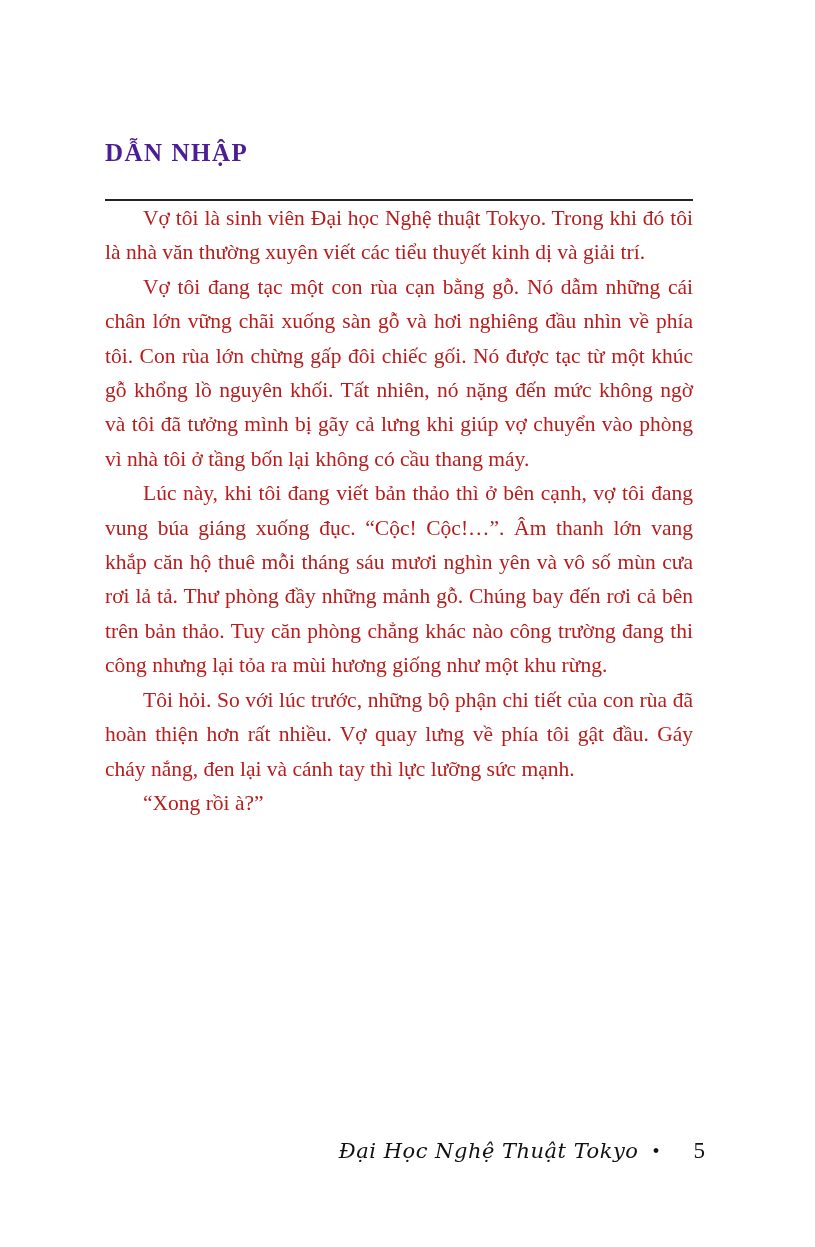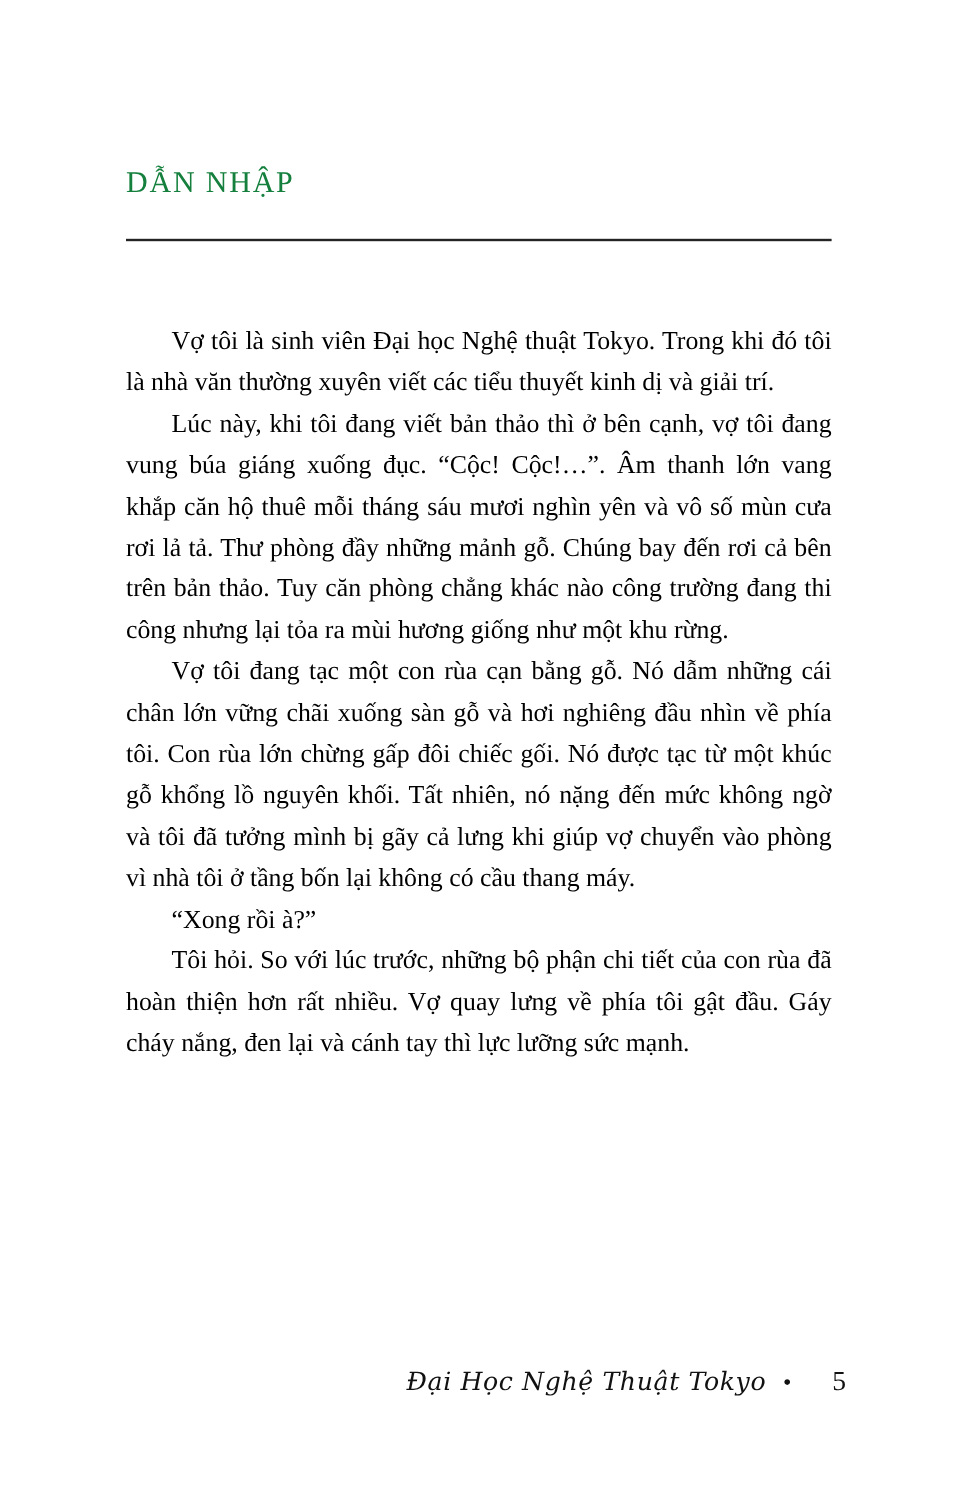--- a/index.html
+++ b/index.html
@@ -20,36 +20,35 @@
     position: absolute;
     left: 105px;
     top: 0;
     width: 588px;
   }
   .chapter-heading {
     margin-top: 140px;
     font-size: 25px;
     line-height: 1;
     letter-spacing: 1.5px;
-    font-weight: normal;
-    color: #15803d;
+    font-weight: bold;
+    color: #4c1d95;
   }
   .heading-rule {
     margin-top: 34px;
     height: 0;
     border: none;
     border-top: 2px solid #242424;
     width: 100%;
   }
   .body-text {
-    margin-top: 66px;
     font-size: 21.5px;
     line-height: 34.4px;
     text-align: justify;
-    color: #000000;
+    color: #b91c1c;
   }
   .body-text p {
     text-indent: 38px;
   }
   .footer {
     position: absolute;
     left: 105px;
     top: 1138px;
     width: 600px;
     text-align: right;
@@ -75,24 +74,24 @@
 </style>
 </head>
 <body>
 
 <div class="page">
   <div class="content">
     <h1 class="chapter-heading">DẪN NHẬP</h1>
     <hr class="heading-rule">
     <div class="body-text">
       <p>Vợ tôi là sinh viên Đại học Nghệ thuật Tokyo. Trong khi đó tôi là nhà văn thường xuyên viết các tiểu thuyết kinh dị và giải trí.</p>
+      <p>Vợ tôi đang tạc một con rùa cạn bằng gỗ. Nó dẫm những cái chân lớn vững chãi xuống sàn gỗ và hơi nghiêng đầu nhìn về phía tôi. Con rùa lớn chừng gấp đôi chiếc gối. Nó được tạc từ một khúc gỗ khổng lồ nguyên khối. Tất nhiên, nó nặng đến mức không ngờ và tôi đã tưởng mình bị gãy cả lưng khi giúp vợ chuyển vào phòng vì nhà tôi ở tầng bốn lại không có cầu thang máy.</p>
       <p>Lúc này, khi tôi đang viết bản thảo thì ở bên cạnh, vợ tôi đang vung búa giáng xuống đục. “Cộc! Cộc!…”. Âm thanh lớn vang khắp căn hộ thuê mỗi tháng sáu mươi nghìn yên và vô số mùn cưa rơi lả tả. Thư phòng đầy những mảnh gỗ. Chúng bay đến rơi cả bên trên bản thảo. Tuy căn phòng chẳng khác nào công trường đang thi công nhưng lại tỏa ra mùi hương giống như một khu rừng.</p>
-      <p>Vợ tôi đang tạc một con rùa cạn bằng gỗ. Nó dẫm những cái chân lớn vững chãi xuống sàn gỗ và hơi nghiêng đầu nhìn về phía tôi. Con rùa lớn chừng gấp đôi chiếc gối. Nó được tạc từ một khúc gỗ khổng lồ nguyên khối. Tất nhiên, nó nặng đến mức không ngờ và tôi đã tưởng mình bị gãy cả lưng khi giúp vợ chuyển vào phòng vì nhà tôi ở tầng bốn lại không có cầu thang máy.</p>
+      <p>Tôi hỏi. So với lúc trước, những bộ phận chi tiết của con rùa đã hoàn thiện hơn rất nhiều. Vợ quay lưng về phía tôi gật đầu. Gáy cháy nắng, đen lại và cánh tay thì lực lưỡng sức mạnh.</p>
       <p>“Xong rồi à?”</p>
-      <p>Tôi hỏi. So với lúc trước, những bộ phận chi tiết của con rùa đã hoàn thiện hơn rất nhiều. Vợ quay lưng về phía tôi gật đầu. Gáy cháy nắng, đen lại và cánh tay thì lực lưỡng sức mạnh.</p>
     </div>
   </div>
 
   <div class="footer">
     <span class="running-title">Đại Học Nghệ Thuật Tokyo</span>
     <span class="separator-bullet">•</span>
     <span class="page-number">5</span>
   </div>
 </div>
 

